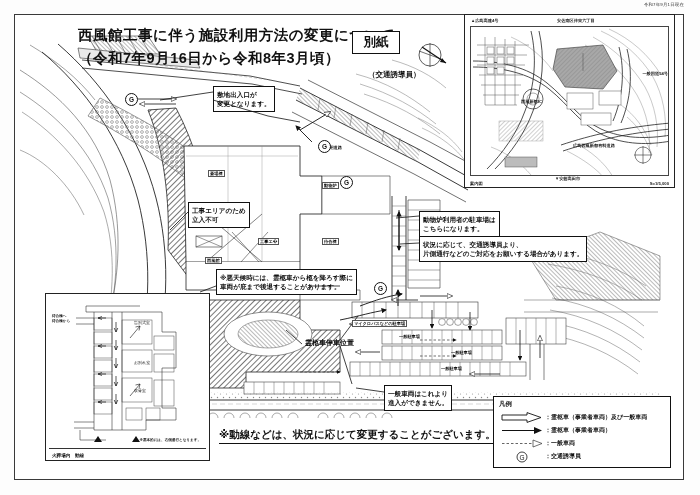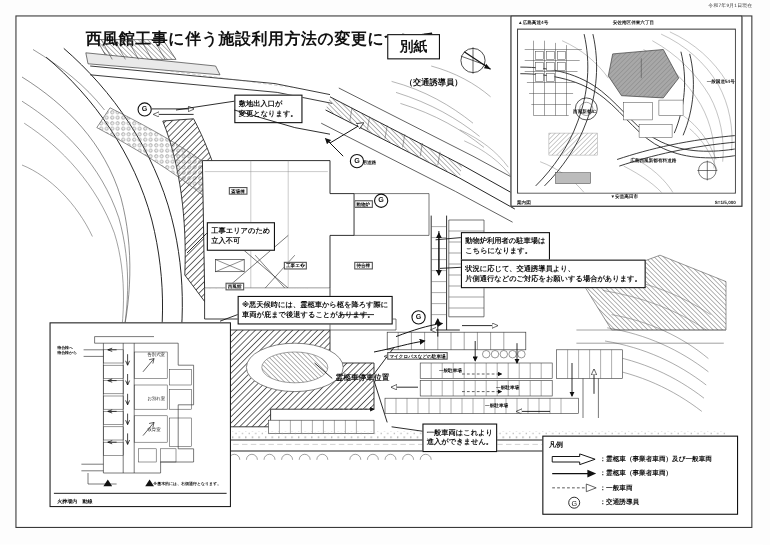--- a/index.html
+++ b/index.html
@@ -378,20 +378,21 @@
       <g stroke="#333" stroke-width="0.7" stroke-dasharray="2.5 2" fill="none">
         <path d="M420,340 L456,340" marker-end="url(#ah)"></path>
         <path d="M420,356 L456,356" marker-end="url(#ah)"></path>
         <path d="M300,372 L340,372" marker-end="url(#ah)"></path>
       </g>
     </g>
   </svg>
 
   <div class="title-wrap">
     <div class="title-1">西風館工事に伴う施設利用方法の変更について</div>
+    <div class="title-2">（令和7年9月16日から令和8年3月頃）</div>
   </div>
 
   <div class="besshi">別紙</div>
 
   <div class="for-users">（交通誘導員）</div>
 
   <svg class="compass" viewBox="0 0 34 34">
     <circle cx="15" cy="17" r="11" fill="none" stroke="#333" stroke-width="0.8"></circle>
     <path d="M15,5 L15,29" stroke="#333" stroke-width="0.7"></path>
     <path d="M4,13 L26,21" stroke="#333" stroke-width="0.7"></path>
@@ -456,20 +457,21 @@
   <div class="mlabel" style="left:352px;top:320px;">マイクロバスなどの駐車場</div>
   <div class="mlabel plain" style="left:398px;top:334px;">一般駐車場</div>
   <div class="mlabel plain" style="left:450px;top:350px;">一般駐車場</div>
   <div class="mlabel plain" style="left:440px;top:366px;">一般駐車場</div>
 
   <div class="gmark" style="left:125px;top:93px;">G</div>
   <div class="gmark" style="left:318px;top:140px;">G</div>
   <div class="gmark" style="left:340px;top:176px;">G</div>
   <div class="gmark" style="left:374px;top:282px;">G</div>
 
+  <div class="note-bottom">※動線などは、状況に応じて変更することがございます。</div>
 
   <div class="legend-box">
     <div class="legend-title">凡例</div>
 
     <div class="legend-row">
       <div class="legend-sym">
         <svg width="42" height="11" viewBox="0 0 42 11">
           <path d="M1,3 L26,3 L26,0.6 L40,5.5 L26,10.4 L26,8 L1,8 Z" fill="#fff" stroke="#111" stroke-width="0.9"></path>
         </svg>
       </div>

